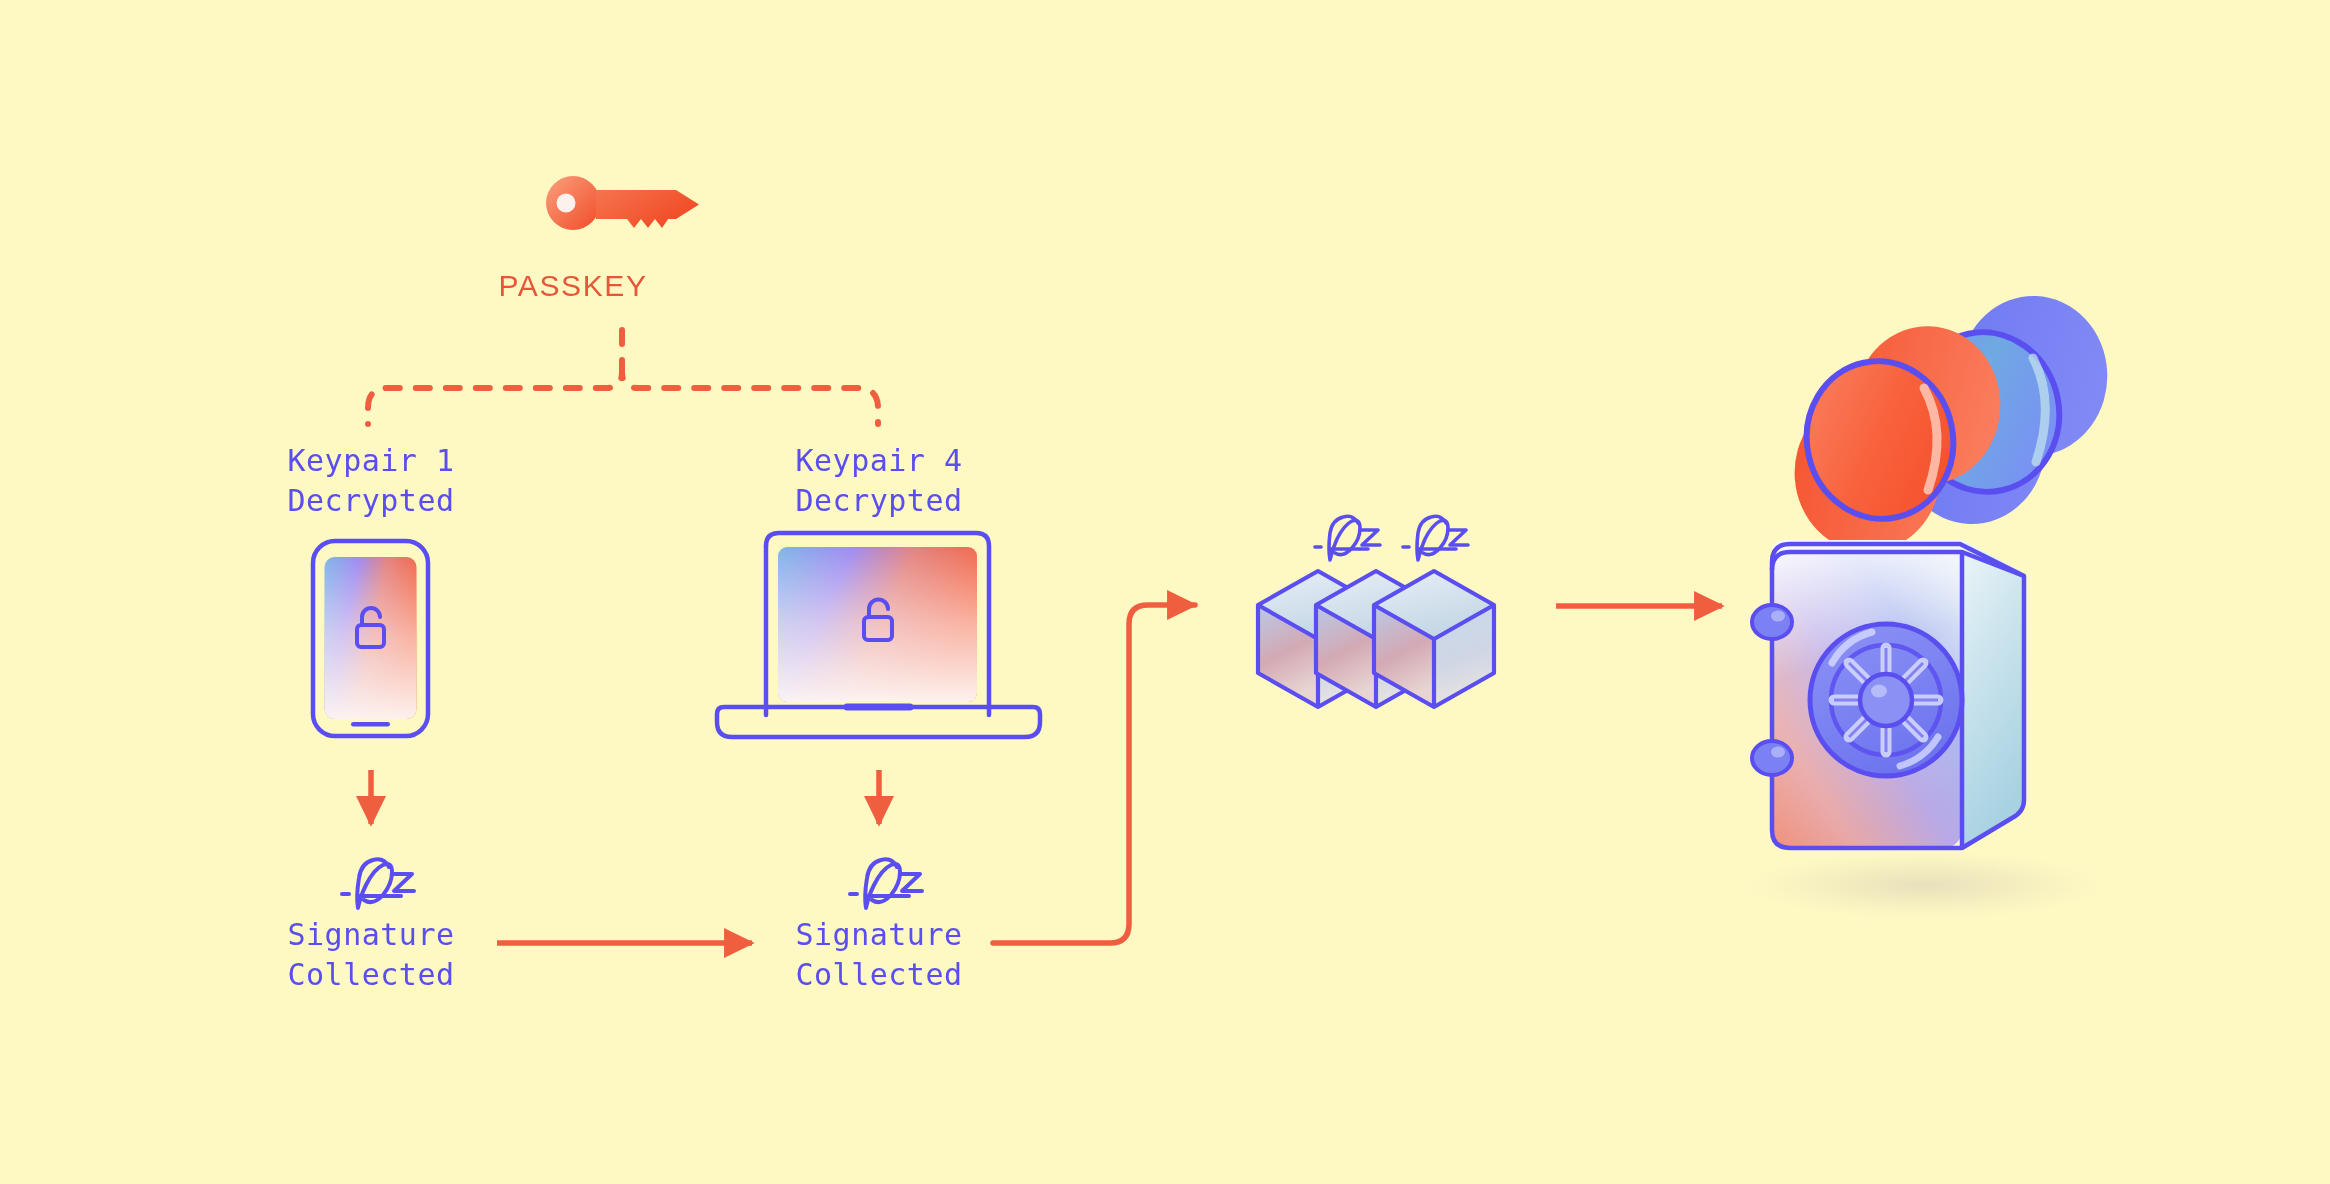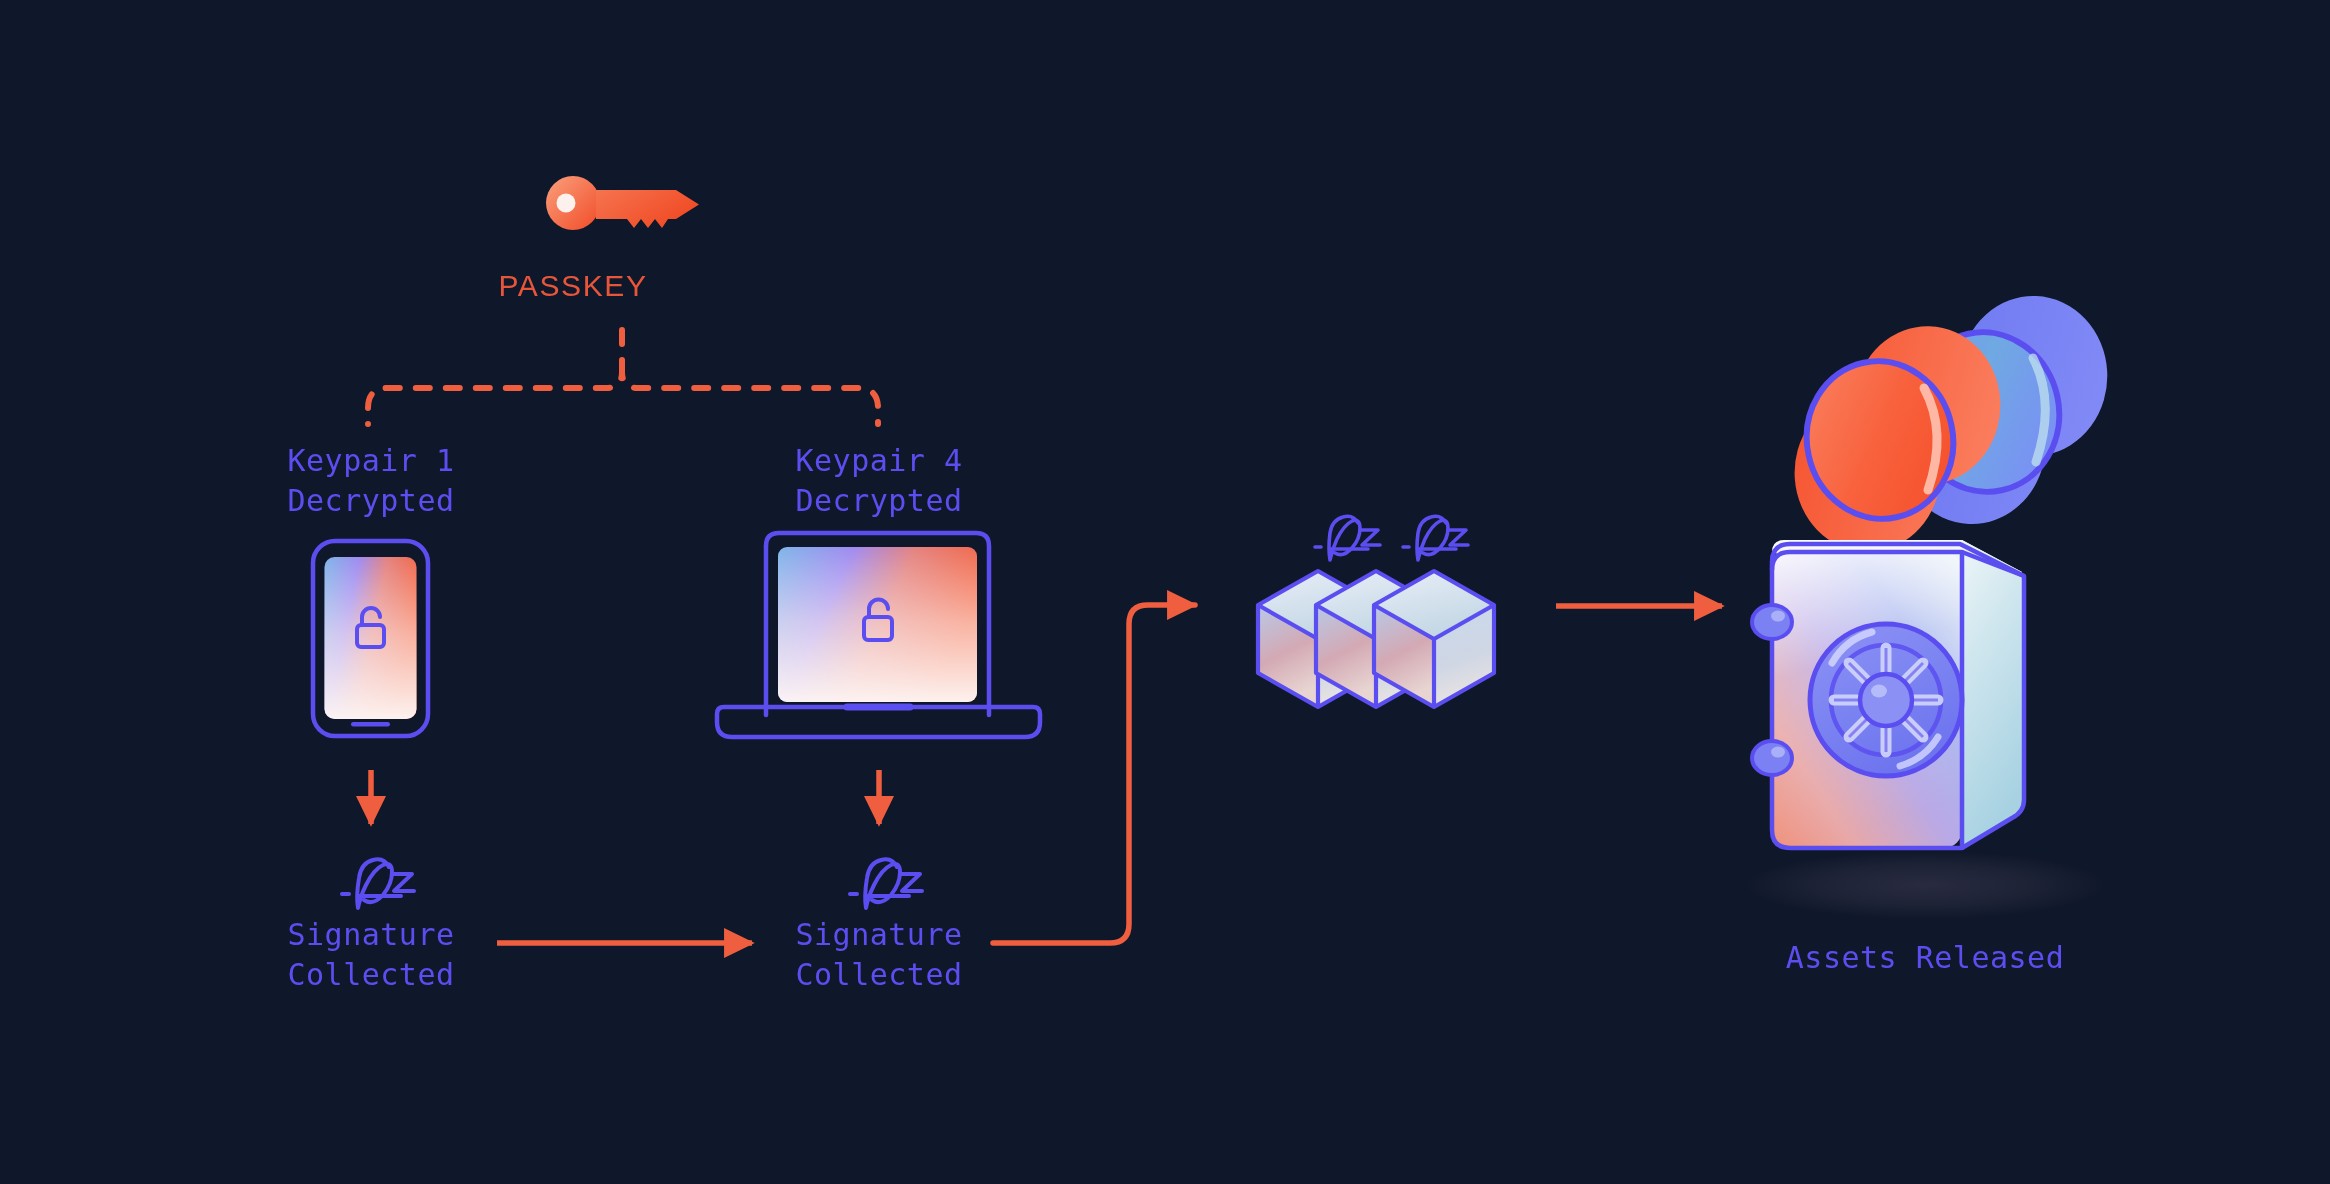--- a/index.html
+++ b/index.html
@@ -11,21 +11,21 @@
   body {
     width: 2330px;
     height: 1184px;
     overflow: hidden;
     font-family: "DejaVu Sans Mono", monospace;
   }
   #stage {
     position: relative;
     width: 2330px;
     height: 1184px;
-    background: #0f172a;
+    background: #fef9c3;
   }
   #stage svg.layer {
     position: absolute;
     left: 0;
     top: 0;
     width: 2330px;
     height: 1184px;
   }
   .lbl {
     position: absolute;
@@ -341,15 +341,14 @@
   <div class="lbl lbl-mono-30" style="left:749px; top:441px; width:260px;">Keypair 4
 Decrypted</div>
 
   <div class="lbl lbl-mono-30" style="left:241px; top:915px; width:260px;">Signature
 Collected</div>
 
   <div class="lbl lbl-mono-30" style="left:749px; top:915px; width:260px;">Signature
 Collected</div>
 
 
-  <div class="lbl lbl-mono-30" style="left:1745px; top:938px; width:360px;">Assets Released</div>
 
 </div>
 
 </body></html>

